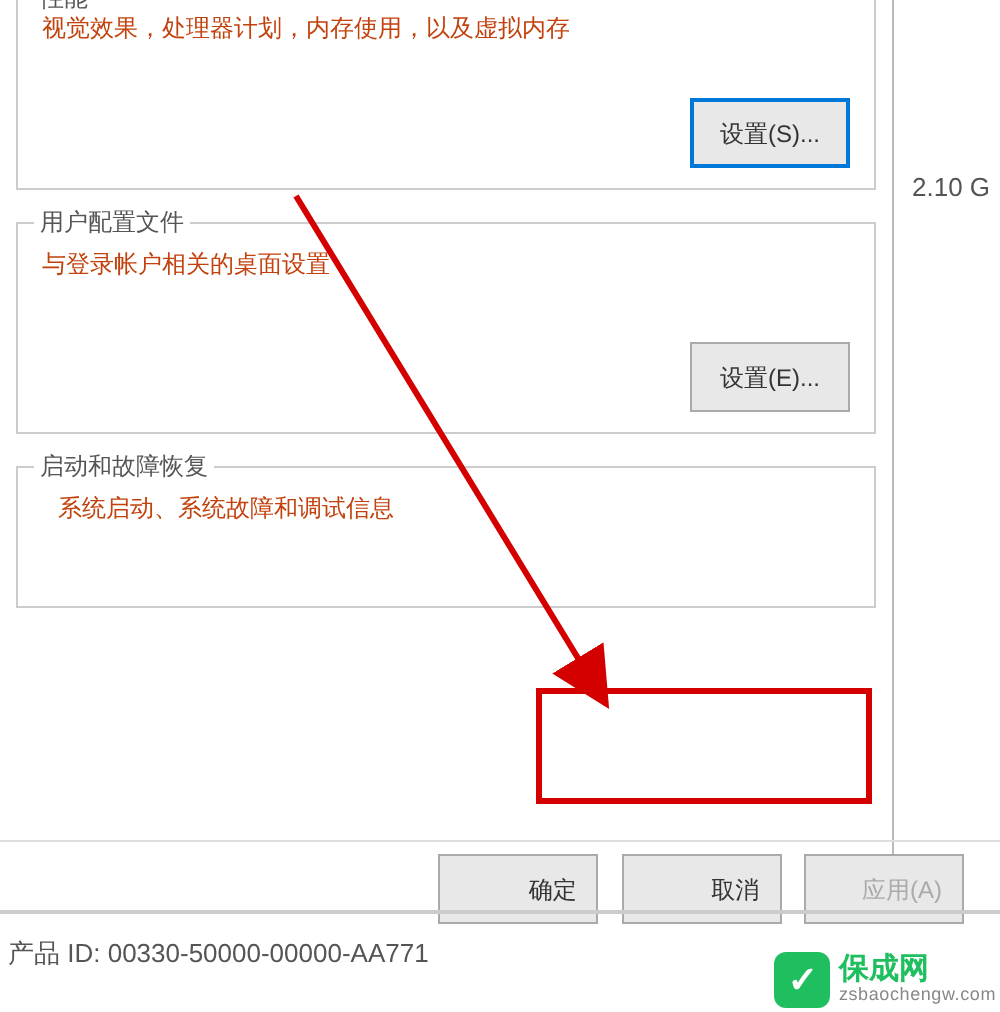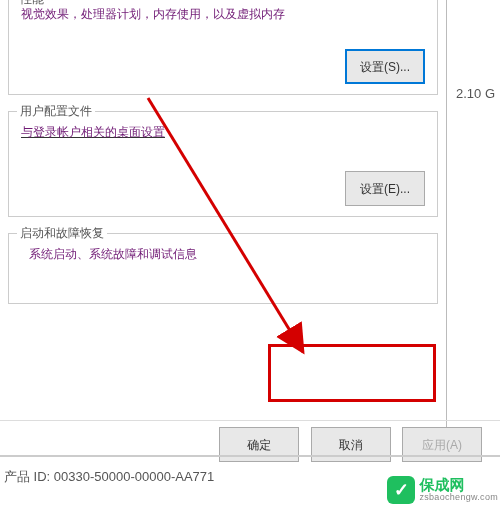--- a/index.html
+++ b/index.html
@@ -1,40 +1,40 @@
 <!DOCTYPE html>
 <html><head>
 <meta charset="utf-8">
 <style>
 * { margin: 0; padding: 0; box-sizing: border-box; }
 body { font-family: "Microsoft YaHei", "Segoe UI", sans-serif; font-size: 12px; color: #333; background: #fff; width: 500px; height: 506px; overflow: hidden; position: relative; }
 .main-area { position: absolute; left: 0; top: 0; width: 447px; height: 455px; background: #fff; border-right: 1px solid #bbb; }
 .section { border: 1px solid #ccc; margin: 0 8px 8px 8px; padding: 10px 12px 10px 12px; position: relative; background: #fff; }
 .section-title { position: absolute; top: -9px; left: 8px; background: #fff; padding: 0 3px; font-size: 12px; color: #555; }
-.section-desc { font-size: 12px; color: #701a75; margin-bottom: 30px; margin-top: 2px; }
+.section-desc { font-size: 12px; color: #c2410c; margin-bottom: 30px; margin-top: 2px; }
 .section-btn-row { text-align: right; margin-top: 4px; }
 .btn { display: inline-block; min-width: 80px; height: 35px; line-height: 24px; text-align: center; background: #e8e8e8; border: 1px solid #aaa; font-size: 12px; color: #333; cursor: pointer; padding: 0 10px; }
 .btn.primary-outline { border: 2px solid #0078d7; background: #e8e8e8; }
 .btn.disabled { color: #aaa; cursor: default; }
 .env-row { text-align: right; margin: 12px 8px 8px 8px; }
 .red-box { position: absolute; border: 3px solid #d40000; pointer-events: none; }
 .bottom-bar { position: absolute; left: 0; top: 420px; width: 500px; height: 35px; text-align: right; padding: 6px 18px 0 0; border-top: 1px solid #ddd; }
-.bottom-bar .btn { margin-left: 8px; }
+.bottom-bar .btn { margin-left: 8px; text-align: right; }
 .right-panel { position: absolute; left: 448px; top: 0; width: 52px; height: 455px; padding-top: 86px; padding-left: 8px; font-size: 13px; color: #555; background: #fff; }
 .bottom-strip { position: absolute; left: 0; top: 455px; width: 500px; height: 51px; border-top: 2px solid #ccc; }
 .product-id { position: absolute; left: 4px; top: 468px; font-size: 13px; color: #555; }
 .watermark { position: absolute; right: 2px; bottom: 2px; display: flex; align-items: center; }
 .wm-badge { width: 28px; height: 28px; background: #1fbf5f; border-radius: 6px; display: flex; align-items: center; justify-content: center; color: #fff; font-weight: bold; font-size: 18px; margin-right: 4px; }
 .wm-text { line-height: 1.1; }
 .wm-text .t1 { font-size: 15px; font-weight: bold; color: #1fbf5f; }
 .wm-text .t2 { font-size: 9px; color: #888; letter-spacing: 0.3px; }
 .arrow-svg { position: absolute; left: 0; top: 0; pointer-events: none; }
 .sec1 { margin-top: 0; border-top: none; padding-top: 4px; }
 .sec1 .section-desc { margin-bottom: 26px; }
-.sec2 { margin-top: 16px; text-decoration: underline; }
+.sec2 { margin-top: 16px; }
 .sec3 { margin-top: 16px; padding-left: 20px; }
 </style>
 </head>
 <body>
 
 <div class="main-area">
 
   <div class="section sec1">
     <span class="section-title">性能</span>
     <div class="section-desc">视觉效果，处理器计划，内存使用，以及虚拟内存</div>

